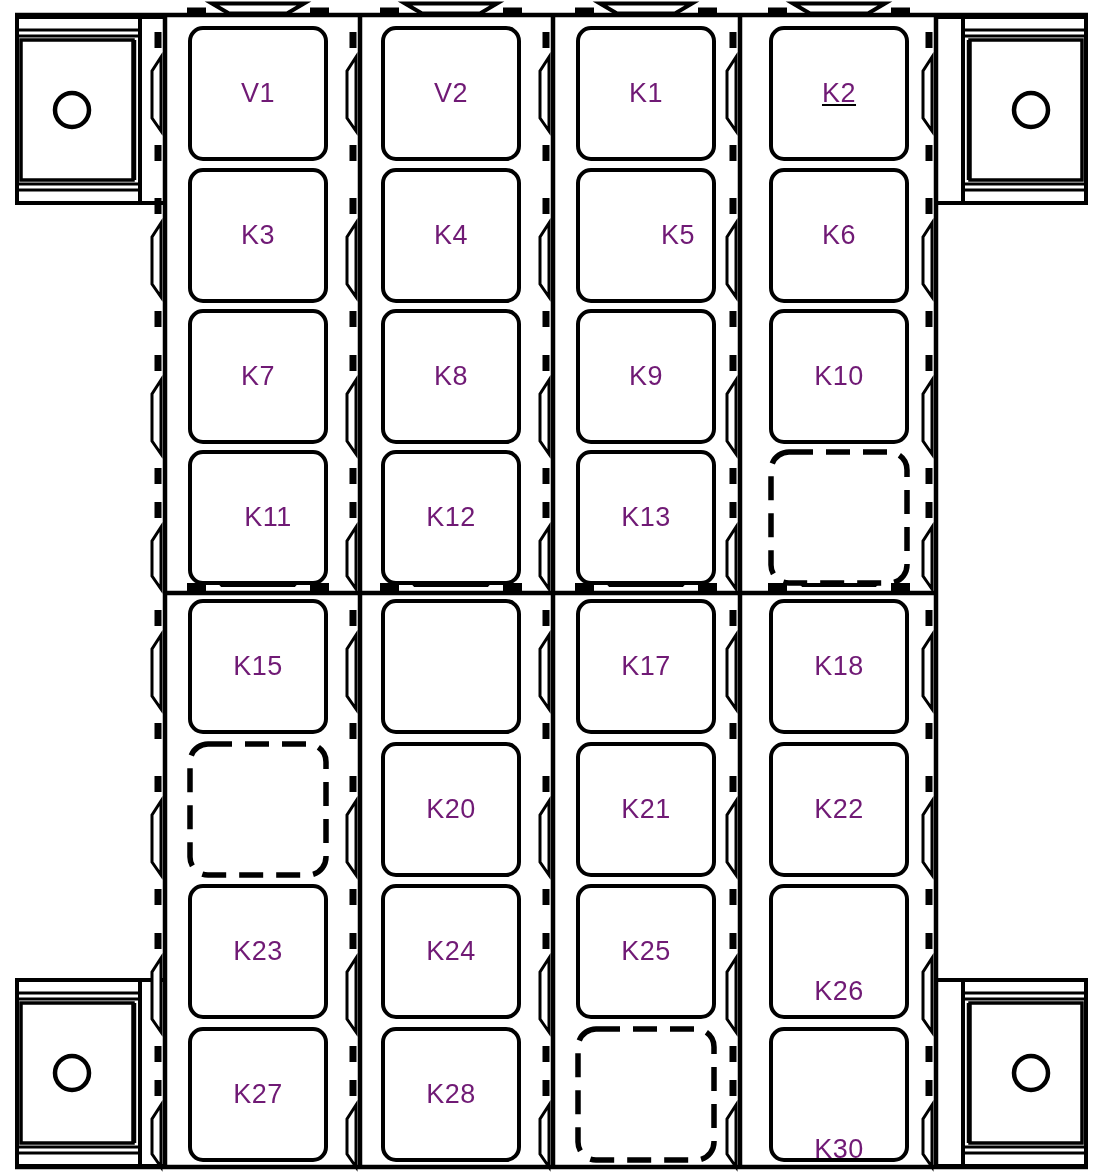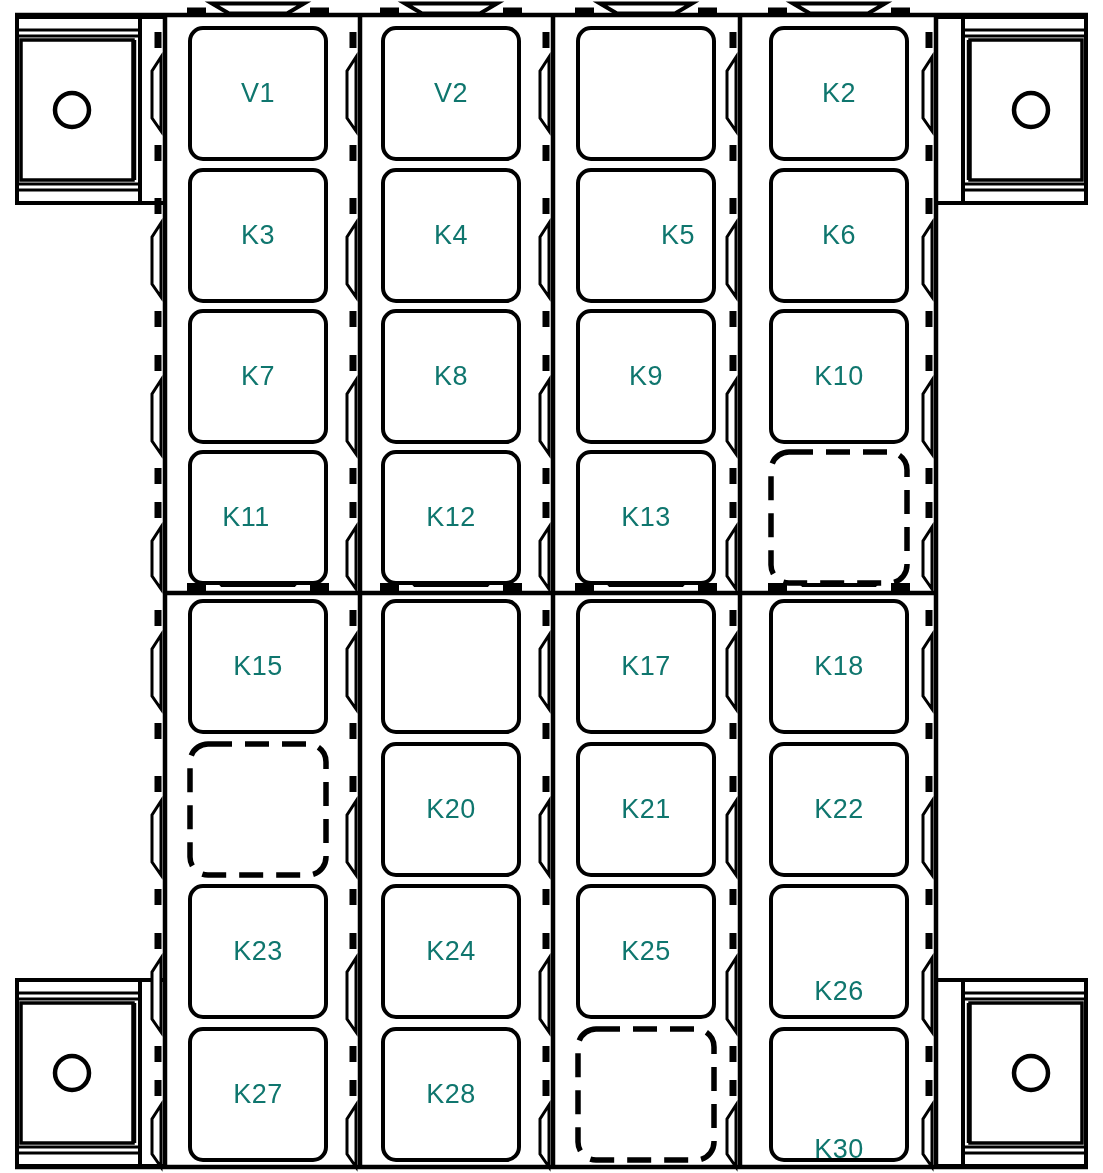--- a/index.html
+++ b/index.html
@@ -12,21 +12,21 @@
   }
   .art{position:absolute;left:0;top:0;}
   #slots{position:absolute;left:0;top:0;width:100%;height:100%;}
   .slot{
     position:absolute;
     width:136px;height:131px;
     display:flex;align-items:center;justify-content:center;
   }
   .slot-label{
     font-size:27px;
-    color:#0f766e;
+    color:#701a75;
     letter-spacing:.5px;
     line-height:1;
   }
 </style>
 </head>
 <body>
 
 <div class="stage">
 
   <svg class="art" width="1103" height="1173" viewBox="0 0 1103 1173" xmlns="http://www.w3.org/2000/svg">
@@ -233,22 +233,25 @@
 
   <div id="slots">
     <div class="slot" style="left: 190px; top: 28px;">
       <span class="slot-label">V1</span>
     </div>
 
     <div class="slot" style="left: 383px; top: 28px;">
       <span class="slot-label">V2</span>
     </div>
 
-
-    <div class="slot" style="left: 771px; top: 28px;">
+    <div class="slot" style="left: 578px; top: 28px;">
+      <span class="slot-label">K1</span>
+    </div>
+
+    <div class="slot" style="left: 771px; top: 28px; text-decoration: underline;">
       <span class="slot-label">K2</span>
     </div>
 
     <div class="slot" style="left: 190px; top: 170px;">
       <span class="slot-label">K3</span>
     </div>
 
     <div class="slot" style="left: 383px; top: 170px;">
       <span class="slot-label">K4</span>
     </div>
@@ -270,21 +273,21 @@
     </div>
 
     <div class="slot" style="left: 578px; top: 311px;">
       <span class="slot-label">K9</span>
     </div>
 
     <div class="slot" style="left: 771px; top: 311px;">
       <span class="slot-label">K10</span>
     </div>
 
-    <div class="slot" style="left: 178px; top: 452px;">
+    <div class="slot" style="left: 200px; top: 452px;">
       <span class="slot-label">K11</span>
     </div>
 
     <div class="slot" style="left: 383px; top: 452px;">
       <span class="slot-label">K12</span>
     </div>
 
     <div class="slot" style="left: 578px; top: 452px;">
       <span class="slot-label">K13</span>
     </div>

